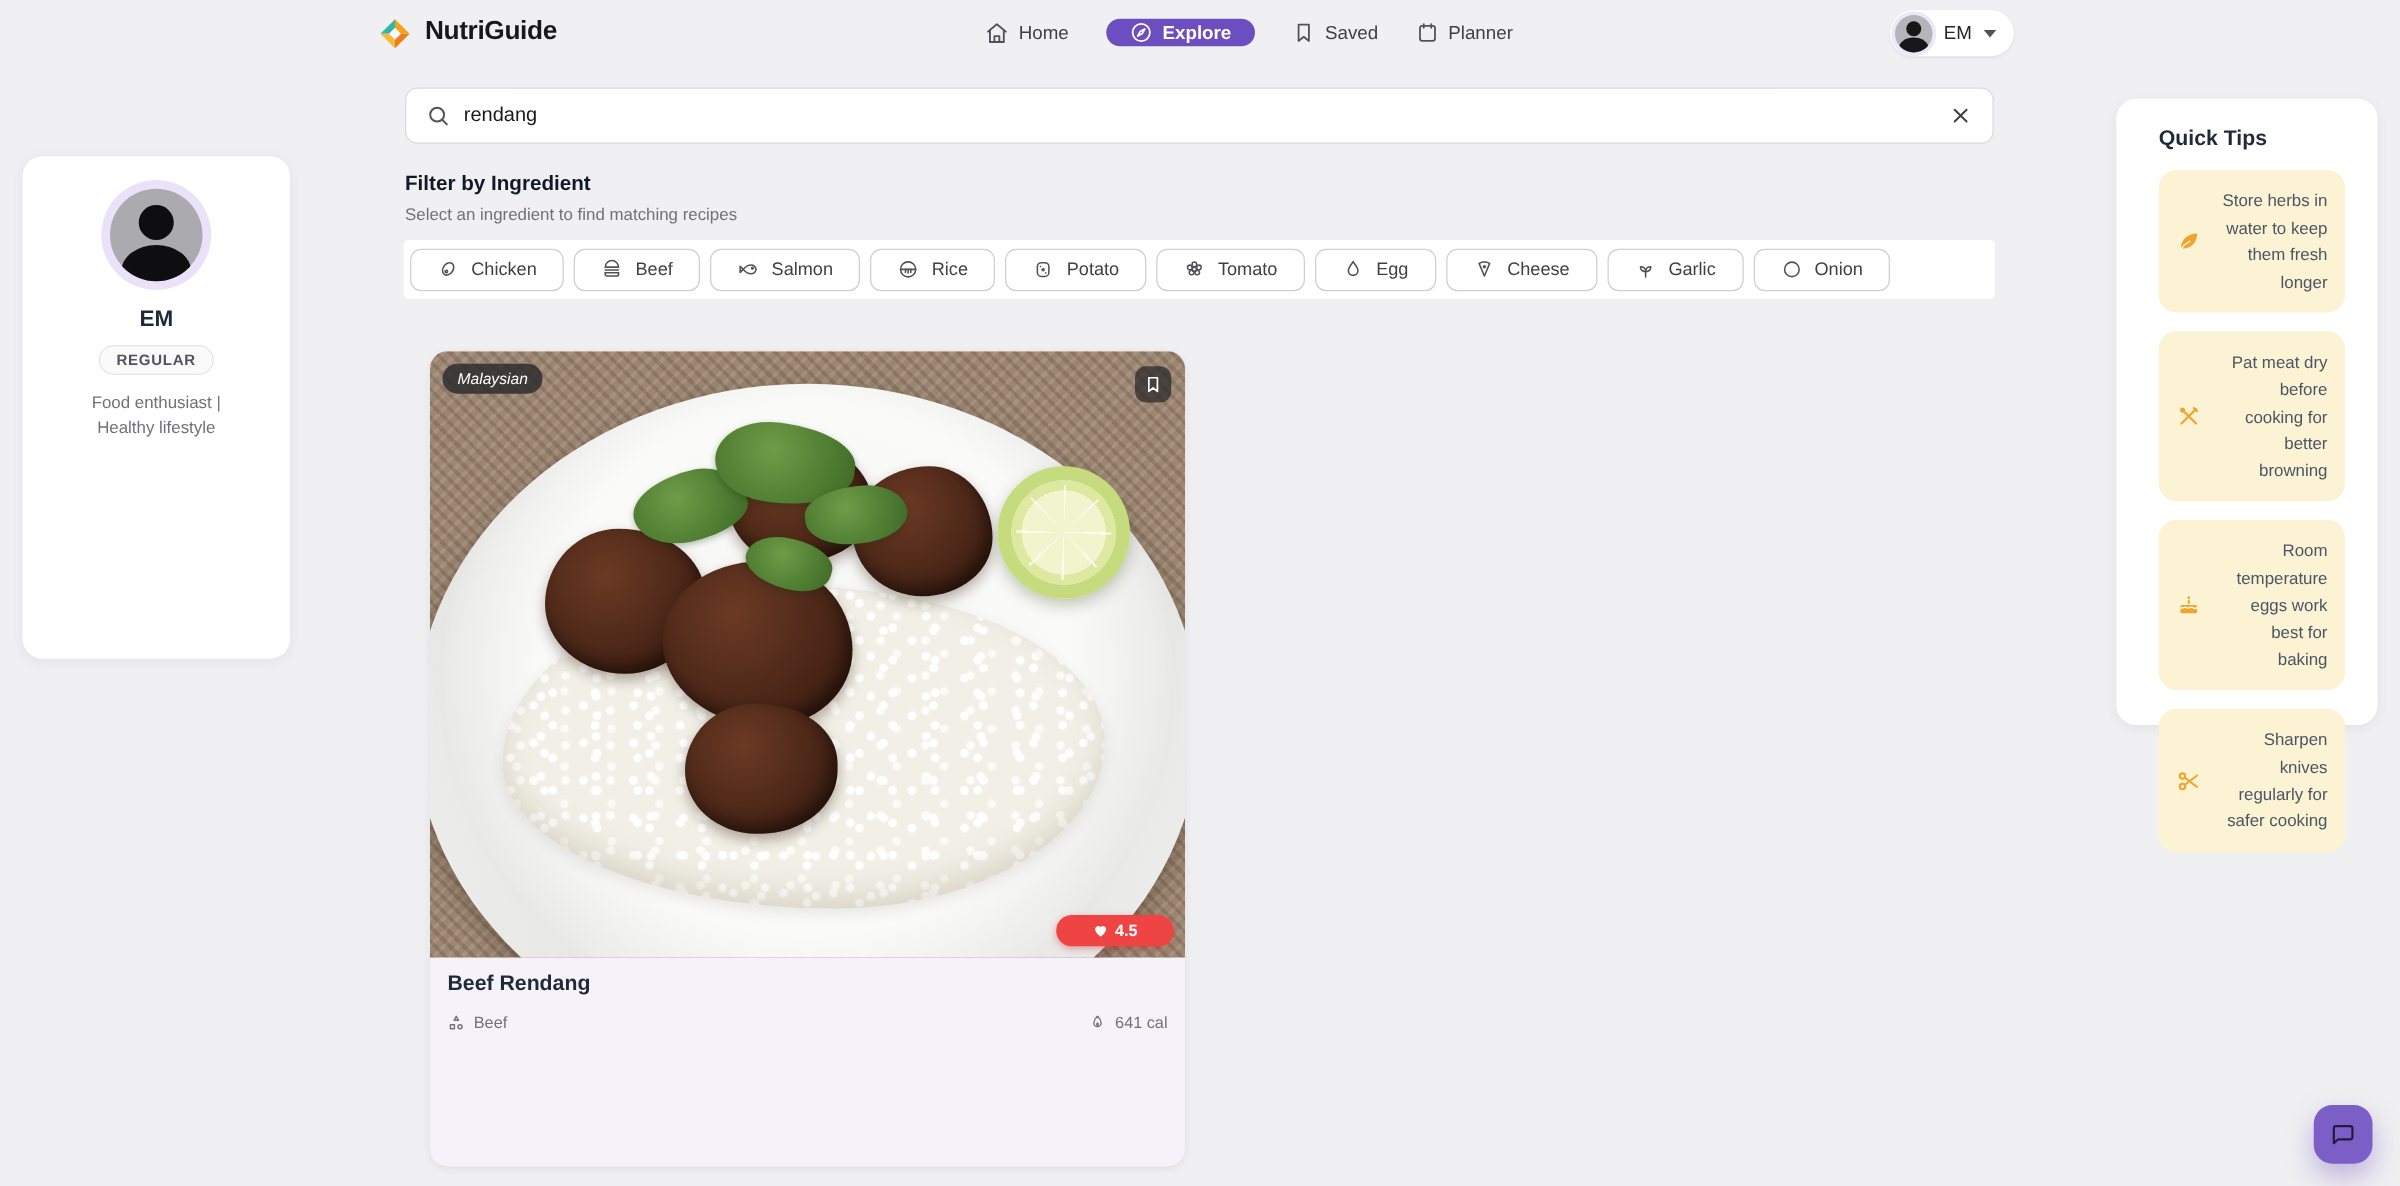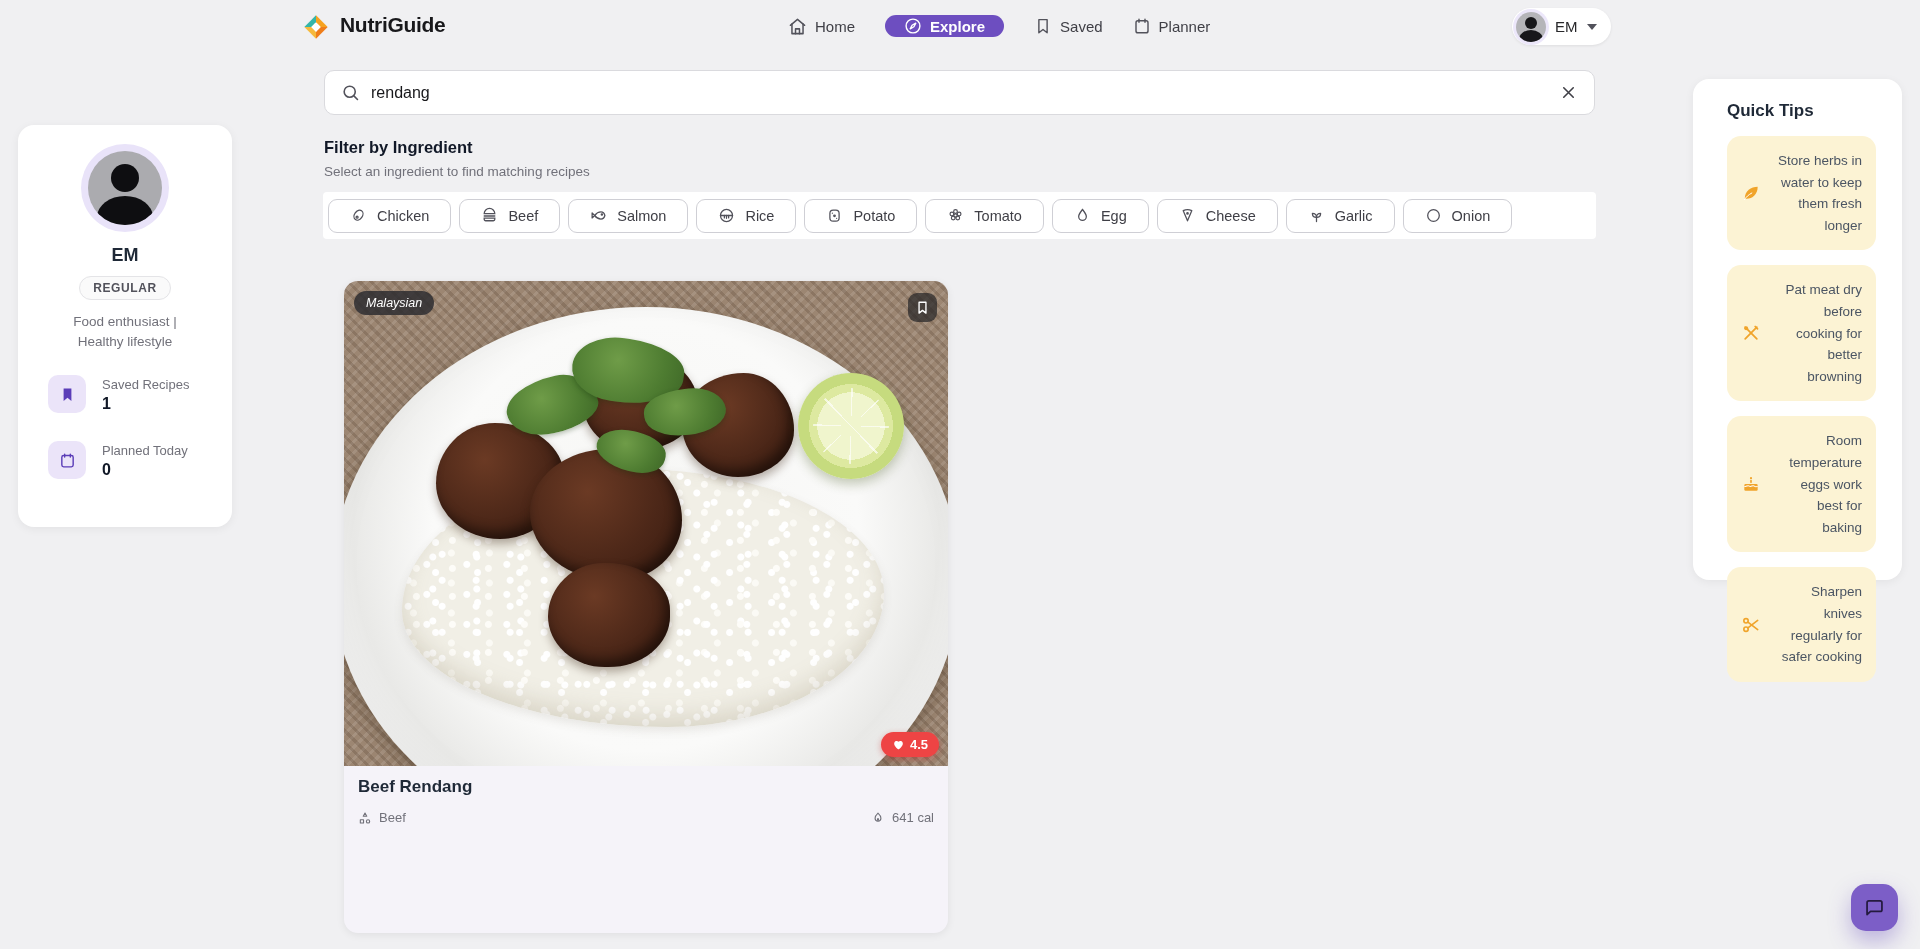--- a/index.html
+++ b/index.html
@@ -146,21 +146,21 @@
     position:absolute; left:10px; top:10px; background:rgba(42,42,46,.82); color:#ffffff;
     font-size:12.5px; padding:5px 12px; border-radius:13px;font-style:italic;
   }
   .bookmark-btn {
     position:absolute; right:11px; top:12px; width:29px; height:29px; border-radius:9px;
     background:rgba(32,32,36,.68); display:flex; align-items:center; justify-content:center;
     color:#ffffff; cursor:pointer;
   }
   .rating-badge {
     position:absolute; right:9px; bottom:9px; height:25px; background:#ee4444; border-radius:999px;
-    display:flex; align-items:center; gap:5px; padding:0 11px; color:#ffffff;
+    display:flex; align-items:center; gap:5px; padding:0 29px; color:#ffffff;
     font-size:13px; font-weight:bold; box-shadow:0 2px 6px rgba(200,40,40,.4);
   }
   .recipe-body { padding:11px 14px; }
   .recipe-title { font-size:17px; font-weight:bold; color:#1f2937; }
   .recipe-meta { margin-top:13px; display:flex; justify-content:space-between; align-items:center; }
   .meta-left, .meta-right { display:flex; align-items:center; gap:7px; font-size:13px; color:#71717a; }
   .meta-left svg, .meta-right svg { color:#71717a; }
 
   
   .tips-panel {
@@ -329,45 +329,20 @@
     </svg>
     <span>Onion</span>
   </div>
 </div>
 
 <aside class="profile-card">
   <div class="avatar-lg"></div>
   <div class="profile-name">EM</div>
   <div class="tier-badge">REGULAR</div>
   <div class="profile-tagline">Food enthusiast | Healthy lifestyle</div>
-  <div class="profile-stats">
-    <div class="stat-row">
-      <div class="stat-icon">
-        <svg width="17" height="17" viewBox="0 0 24 24" fill="currentColor">
-            <path d="M6.5 3.5h11V21L12 16.6 6.5 21z"></path>
-          </svg>
-      </div>
-      <div>
-        <div class="stat-label">Saved Recipes</div>
-        <div class="stat-value">1</div>
-      </div>
-    </div>
-    <div class="stat-row">
-      <div class="stat-icon">
-        <svg width="17" height="17" viewBox="0 0 24 24" fill="none" stroke="currentColor" stroke-width="2">
-            <rect x="4" y="5" width="16" height="16" rx="2.5"></rect>
-            <path d="M8 3v4M16 3v4" stroke-linecap="round"></path>
-          </svg>
-      </div>
-      <div>
-        <div class="stat-label">Planned Today</div>
-        <div class="stat-value">0</div>
-      </div>
-    </div>
-  </div>
 </aside>
 
 <div class="recipe-card">
   <div class="recipe-img">
     <div class="plate"></div>
     <div class="rice"></div>
     <div class="meat m1"></div>
     <div class="meat m2"></div>
     <div class="meat m3"></div>
     <div class="meat m4"></div>

